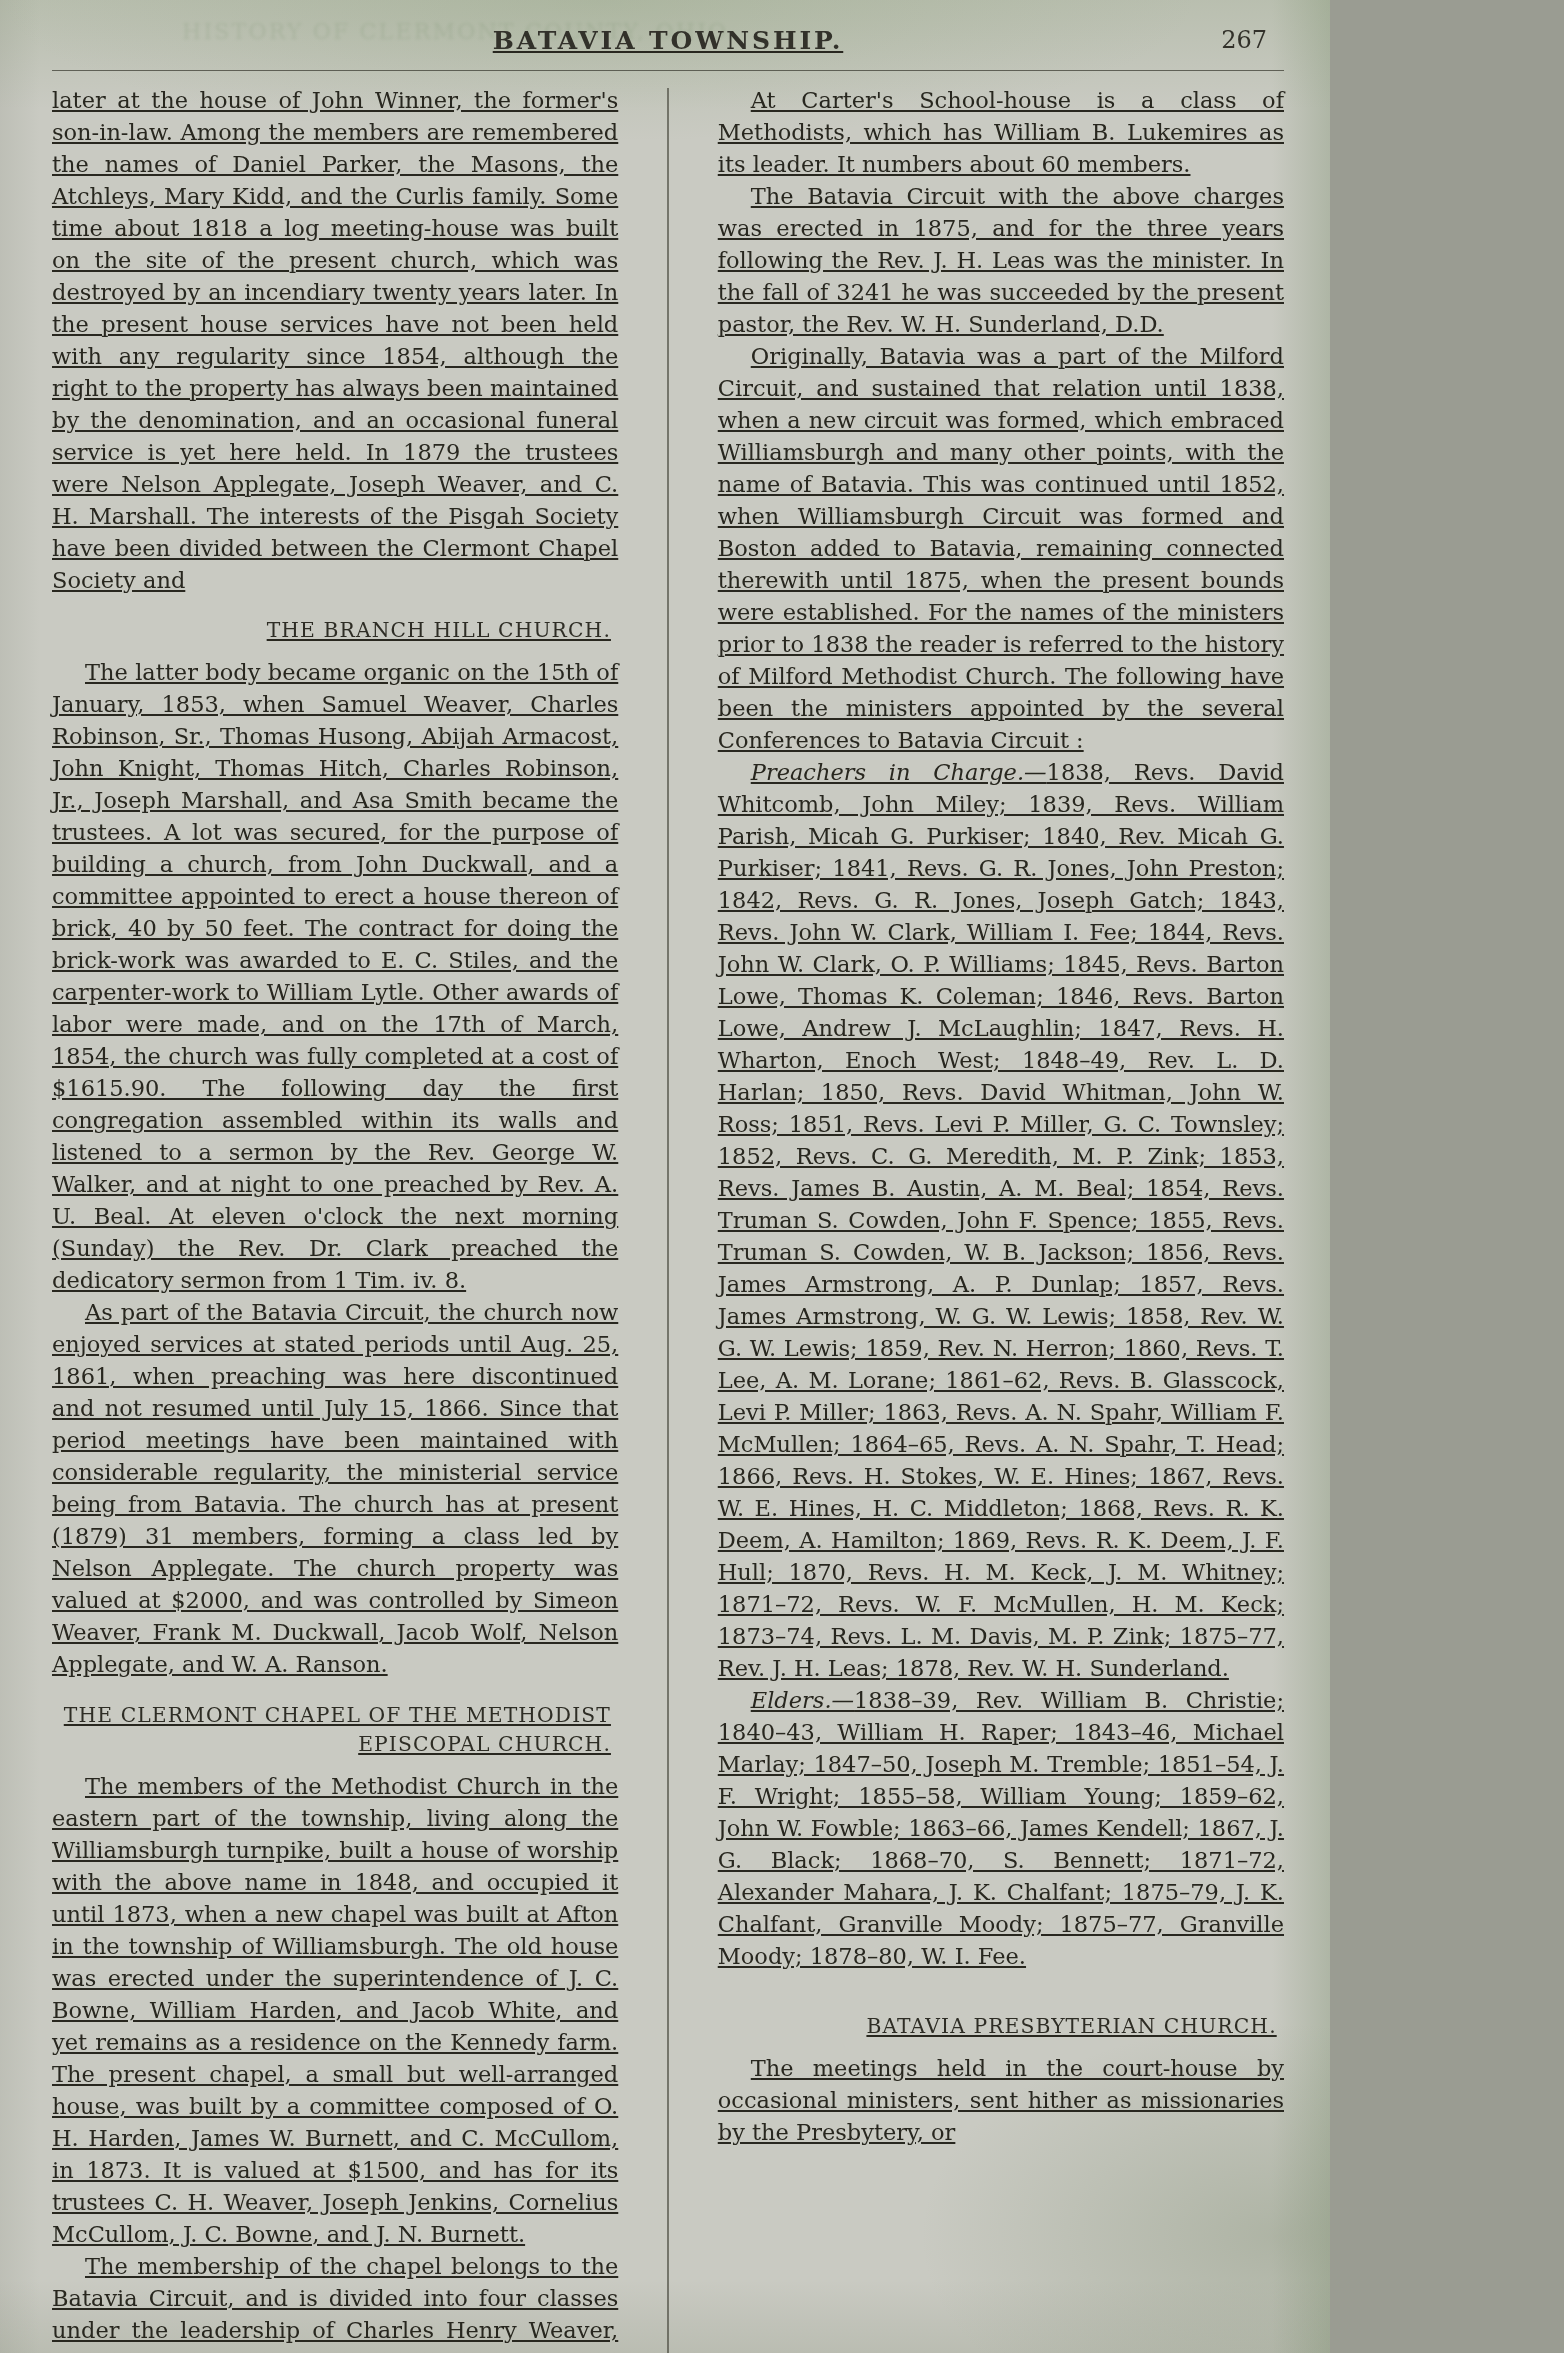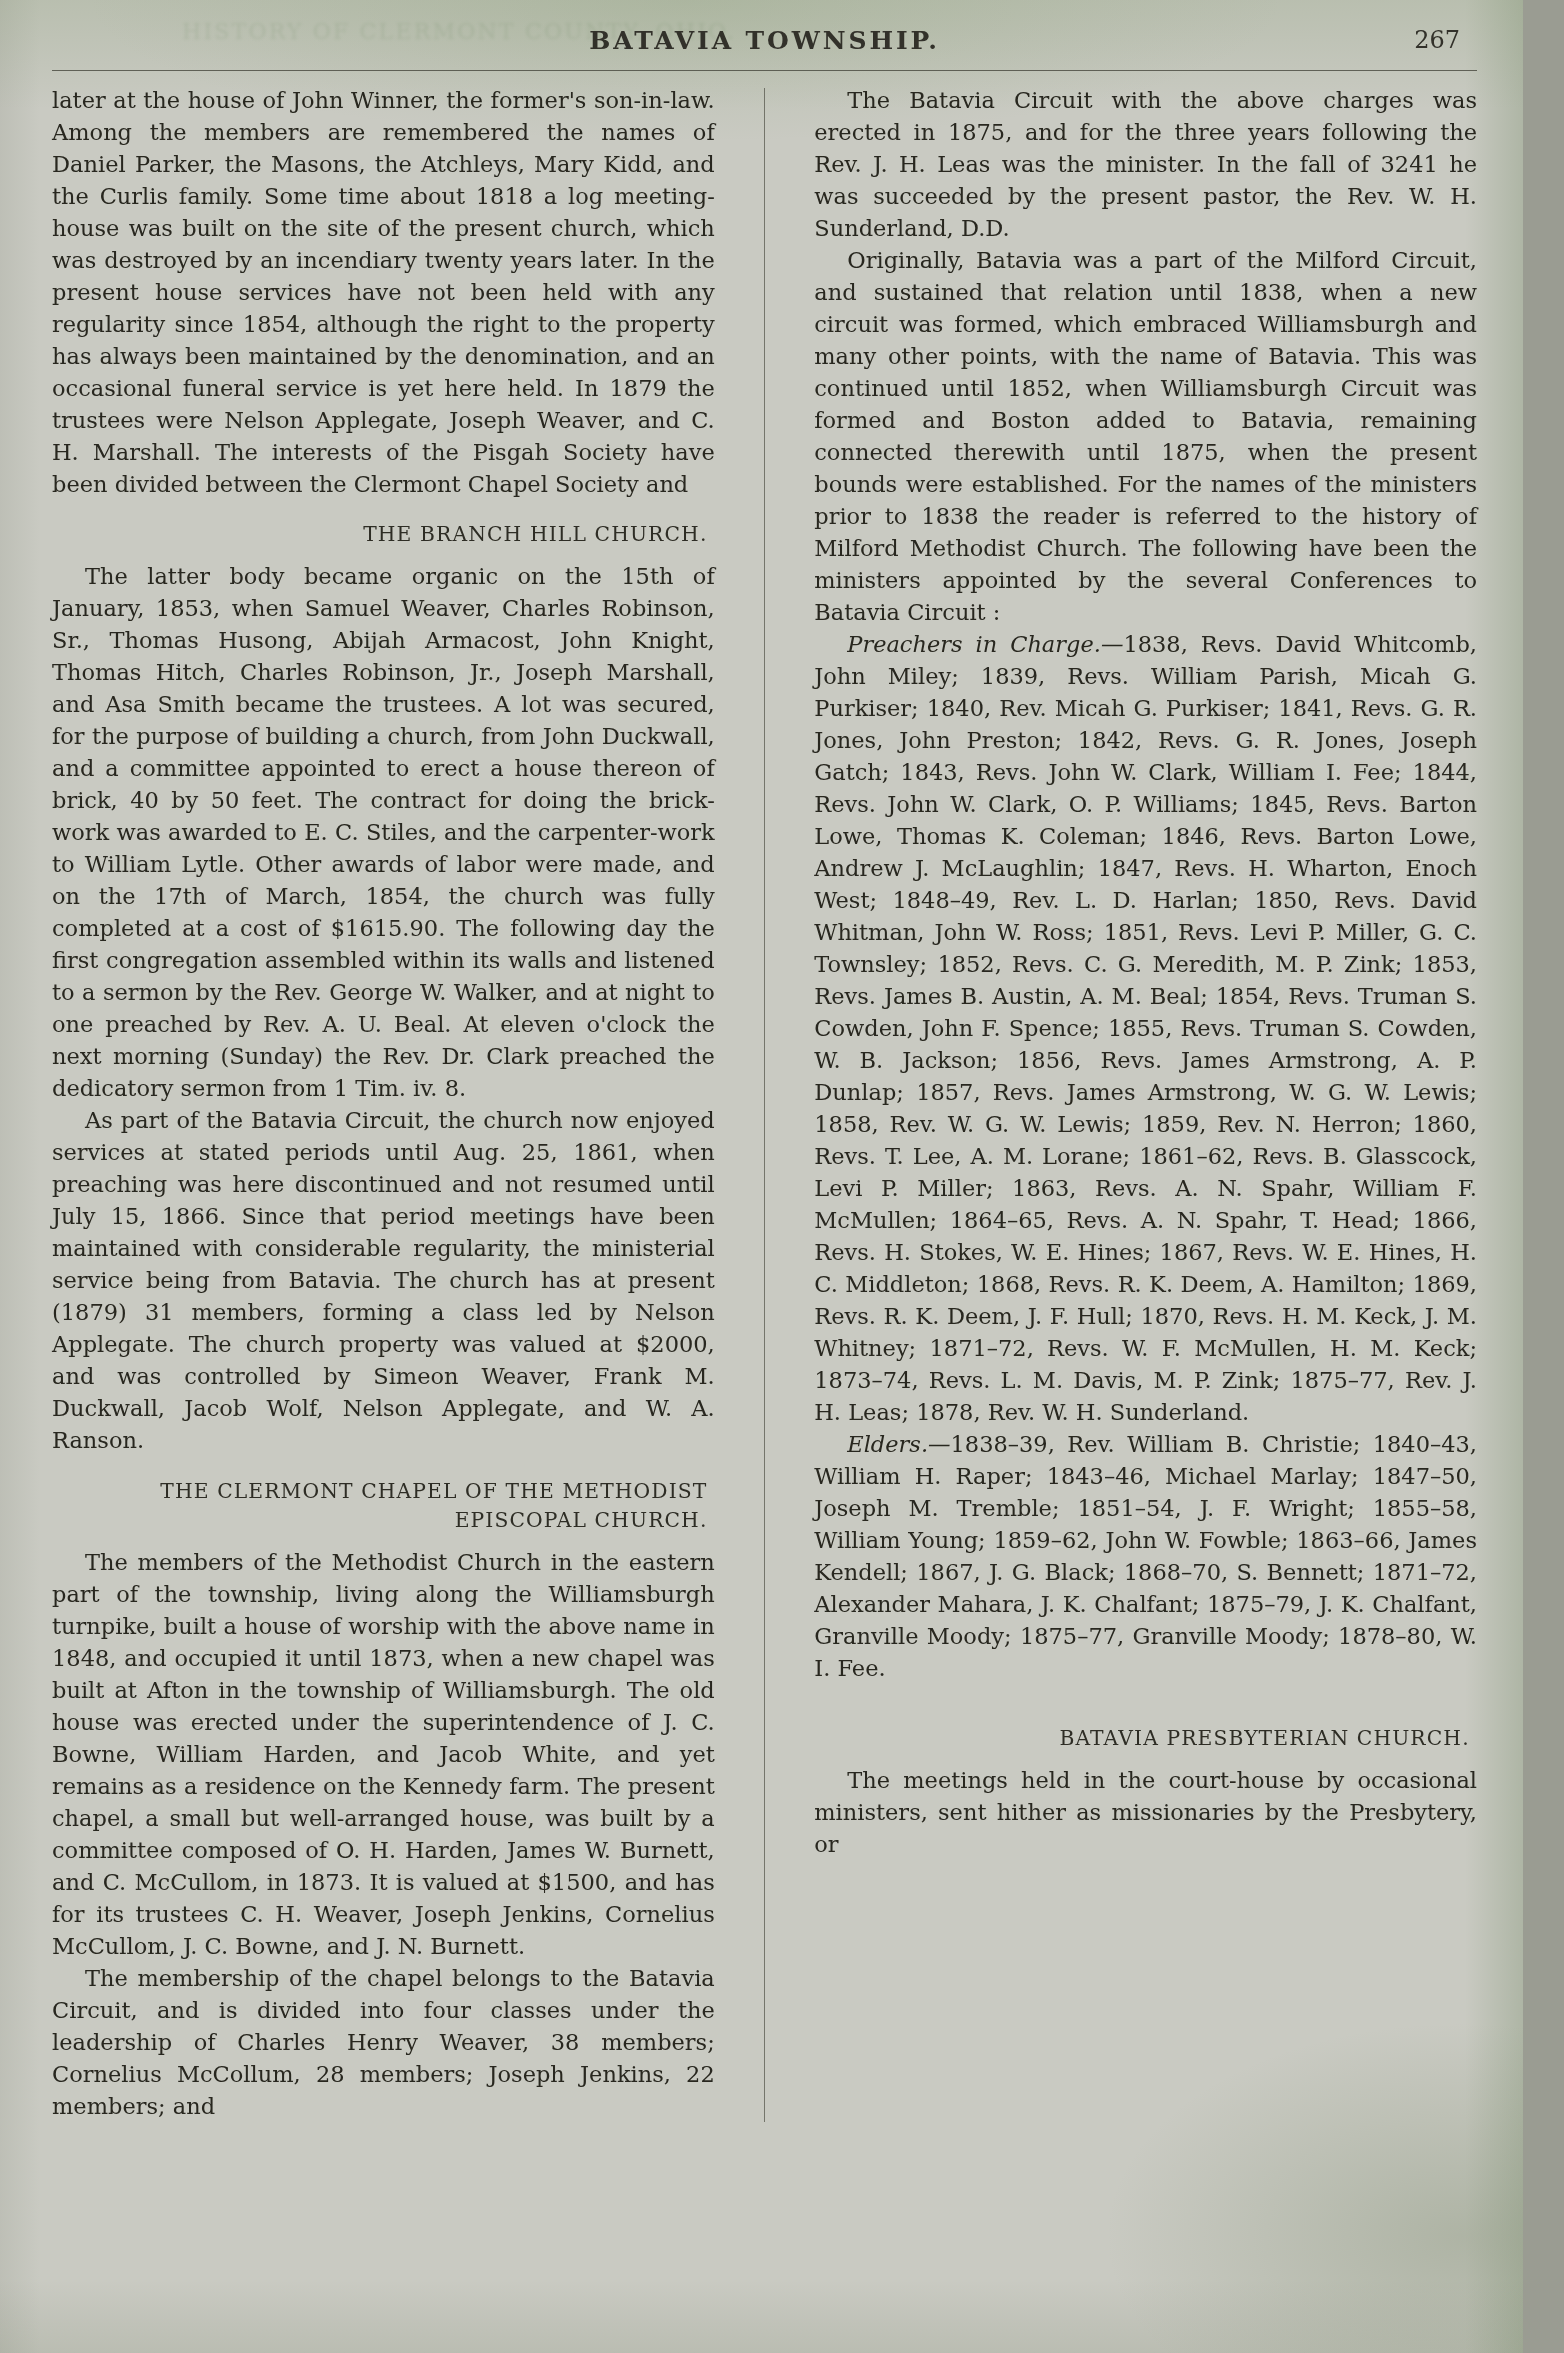--- a/index.html
+++ b/index.html
@@ -2,35 +2,36 @@
 <html style="font-size:11.6px"><head>
 <meta charset="utf-8">
 <style>
   html, body {
     margin: 0;
     padding: 0;
     background: #9a9c92;
   }
   .page {
     position: relative;
-    width: 1523px;
+    width: 1330px;
     height: 2354px;
     box-sizing: border-box;
     padding: 17.4px 46px 29px 52px;
     overflow: hidden;
     font-family: "DejaVu Serif", "Liberation Serif", serif;
     color: #28271f;
     background-color: #c9cac2;
     background-image:
       radial-gradient(ellipse 509px 305px at 96% 95%, rgba(118,133,103,0.32), transparent 70%),
       radial-gradient(ellipse 799px 189px at 45% 0%, rgba(133,155,113,0.25), transparent 75%),
       linear-gradient(180deg, rgba(128,150,108,0.22), rgba(128,150,108,0) 109px),
       linear-gradient(270deg, rgba(112,134,98,0.30), rgba(112,134,98,0) 58px),
       linear-gradient(0deg, rgba(118,128,103,0.18), rgba(118,128,103,0) 73px),
       linear-gradient(90deg, rgba(104,109,94,0.12), rgba(104,109,94,0) 40px);
+    text-decoration: underline;
   }
   .ghost {
     position: absolute;
     top: 19px;
     left: 182px;
     width: 799px;
     font-size: 22px;
     letter-spacing: 2.2px;
     color: rgba(96,128,86,0.55);
     filter: blur(1.5px);
@@ -127,20 +128,21 @@
       <p class="para">The latter body became organic on the 15th of January, 1853, when Samuel Weaver, Charles Robinson, Sr., Thomas Husong, Abijah Armacost, John Knight, Thomas Hitch, Charles Robinson, Jr., Joseph Marshall, and Asa Smith became the trustees. A lot was secured, for the purpose of building a church, from John Duckwall, and a committee appointed to erect a house thereon of brick, 40 by 50 feet. The contract for doing the brick-work was awarded to E. C. Stiles, and the carpenter-work to William Lytle. Other awards of labor were made, and on the 17th of March, 1854, the church was fully completed at a cost of $1615.90. The following day the first congregation assembled within its walls and listened to a sermon by the Rev. George W. Walker, and at night to one preached by Rev. A. U. Beal. At eleven o'clock the next morning (Sunday) the Rev. Dr. Clark preached the dedicatory sermon from 1 Tim. iv. 8.</p>
       <p class="para">As part of the Batavia Circuit, the church now enjoyed services at stated periods until Aug. 25, 1861, when preaching was here discontinued and not resumed until July 15, 1866. Since that period meetings have been maintained with considerable regularity, the ministerial service being from Batavia. The church has at present (1879) 31 members, forming a class led by Nelson Applegate. The church property was valued at $2000, and was controlled by Simeon Weaver, Frank M. Duckwall, Jacob Wolf, Nelson Applegate, and W. A. Ranson.</p>
       <h2 class="subhead">THE CLERMONT CHAPEL OF THE METHODIST EPISCOPAL CHURCH.</h2>
       <p class="para">The members of the Methodist Church in the eastern part of the township, living along the Williamsburgh turnpike, built a house of worship with the above name in 1848, and occupied it until 1873, when a new chapel was built at Afton in the township of Williamsburgh. The old house was erected under the superintendence of J. C. Bowne, William Harden, and Jacob White, and yet remains as a residence on the Kennedy farm. The present chapel, a small but well-arranged house, was built by a committee composed of O. H. Harden, James W. Burnett, and C. McCullom, in 1873. It is valued at $1500, and has for its trustees C. H. Weaver, Joseph Jenkins, Cornelius McCullom, J. C. Bowne, and J. N. Burnett.</p>
       <p class="para">The membership of the chapel belongs to the Batavia Circuit, and is divided into four classes under the leadership of Charles Henry Weaver, 38 members; Cornelius McCollum, 28 members; Joseph Jenkins, 22 members; and</p>
     </section>
 
     <div class="divider"></div>
 
     <section class="col">
+      <p class="para">At Carter's School-house is a class of Methodists, which has William B. Lukemires as its leader. It numbers about 60 members.</p>
       <p class="para">The Batavia Circuit with the above charges was erected in 1875, and for the three years following the Rev. J. H. Leas was the minister. In the fall of 3241 he was succeeded by the present pastor, the Rev. W. H. Sunderland, D.D.</p>
       <p class="para">Originally, Batavia was a part of the Milford Circuit, and sustained that relation until 1838, when a new circuit was formed, which embraced Williamsburgh and many other points, with the name of Batavia. This was continued until 1852, when Williamsburgh Circuit was formed and Boston added to Batavia, remaining connected therewith until 1875, when the present bounds were established. For the names of the ministers prior to 1838 the reader is referred to the history of Milford Methodist Church. The following have been the ministers appointed by the several Conferences to Batavia Circuit :</p>
       <p class="para">
         <span class="lead-italic">Preachers in Charge.—</span><span>1838, Revs. David Whitcomb, John Miley; 1839, Revs. William Parish, Micah G. Purkiser; 1840, Rev. Micah G. Purkiser; 1841, Revs. G. R. Jones, John Preston; 1842, Revs. G. R. Jones, Joseph Gatch; 1843, Revs. John W. Clark, William I. Fee; 1844, Revs. John W. Clark, O. P. Williams; 1845, Revs. Barton Lowe, Thomas K. Coleman; 1846, Revs. Barton Lowe, Andrew J. McLaughlin; 1847, Revs. H. Wharton, Enoch West; 1848–49, Rev. L. D. Harlan; 1850, Revs. David Whitman, John W. Ross; 1851, Revs. Levi P. Miller, G. C. Townsley; 1852, Revs. C. G. Meredith, M. P. Zink; 1853, Revs. James B. Austin, A. M. Beal; 1854, Revs. Truman S. Cowden, John F. Spence; 1855, Revs. Truman S. Cowden, W. B. Jackson; 1856, Revs. James Armstrong, A. P. Dunlap; 1857, Revs. James Armstrong, W. G. W. Lewis; 1858, Rev. W. G. W. Lewis; 1859, Rev. N. Herron; 1860, Revs. T. Lee, A. M. Lorane; 1861–62, Revs. B. Glasscock, Levi P. Miller; 1863, Revs. A. N. Spahr, William F. McMullen; 1864–65, Revs. A. N. Spahr, T. Head; 1866, Revs. H. Stokes, W. E. Hines; 1867, Revs. W. E. Hines, H. C. Middleton; 1868, Revs. R. K. Deem, A. Hamilton; 1869, Revs. R. K. Deem, J. F. Hull; 1870, Revs. H. M. Keck, J. M. Whitney; 1871–72, Revs. W. F. McMullen, H. M. Keck; 1873–74, Revs. L. M. Davis, M. P. Zink; 1875–77, Rev. J. H. Leas; 1878, Rev. W. H. Sunderland.</span>
       </p>
       <p class="para">
         <span class="lead-italic">Elders.—</span><span>1838–39, Rev. William B. Christie; 1840–43, William H. Raper; 1843–46, Michael Marlay; 1847–50, Joseph M. Tremble; 1851–54, J. F. Wright; 1855–58, William Young; 1859–62, John W. Fowble; 1863–66, James Kendell; 1867, J. G. Black; 1868–70, S. Bennett; 1871–72, Alexander Mahara, J. K. Chalfant; 1875–79, J. K. Chalfant, Granville Moody; 1875–77, Granville Moody; 1878–80, W. I. Fee.</span>
       </p>
       <h2 class="subhead mt-lg">BATAVIA PRESBYTERIAN CHURCH.</h2>
       <p class="para">The meetings held in the court-house by occasional ministers, sent hither as missionaries by the Presbytery, or</p>

